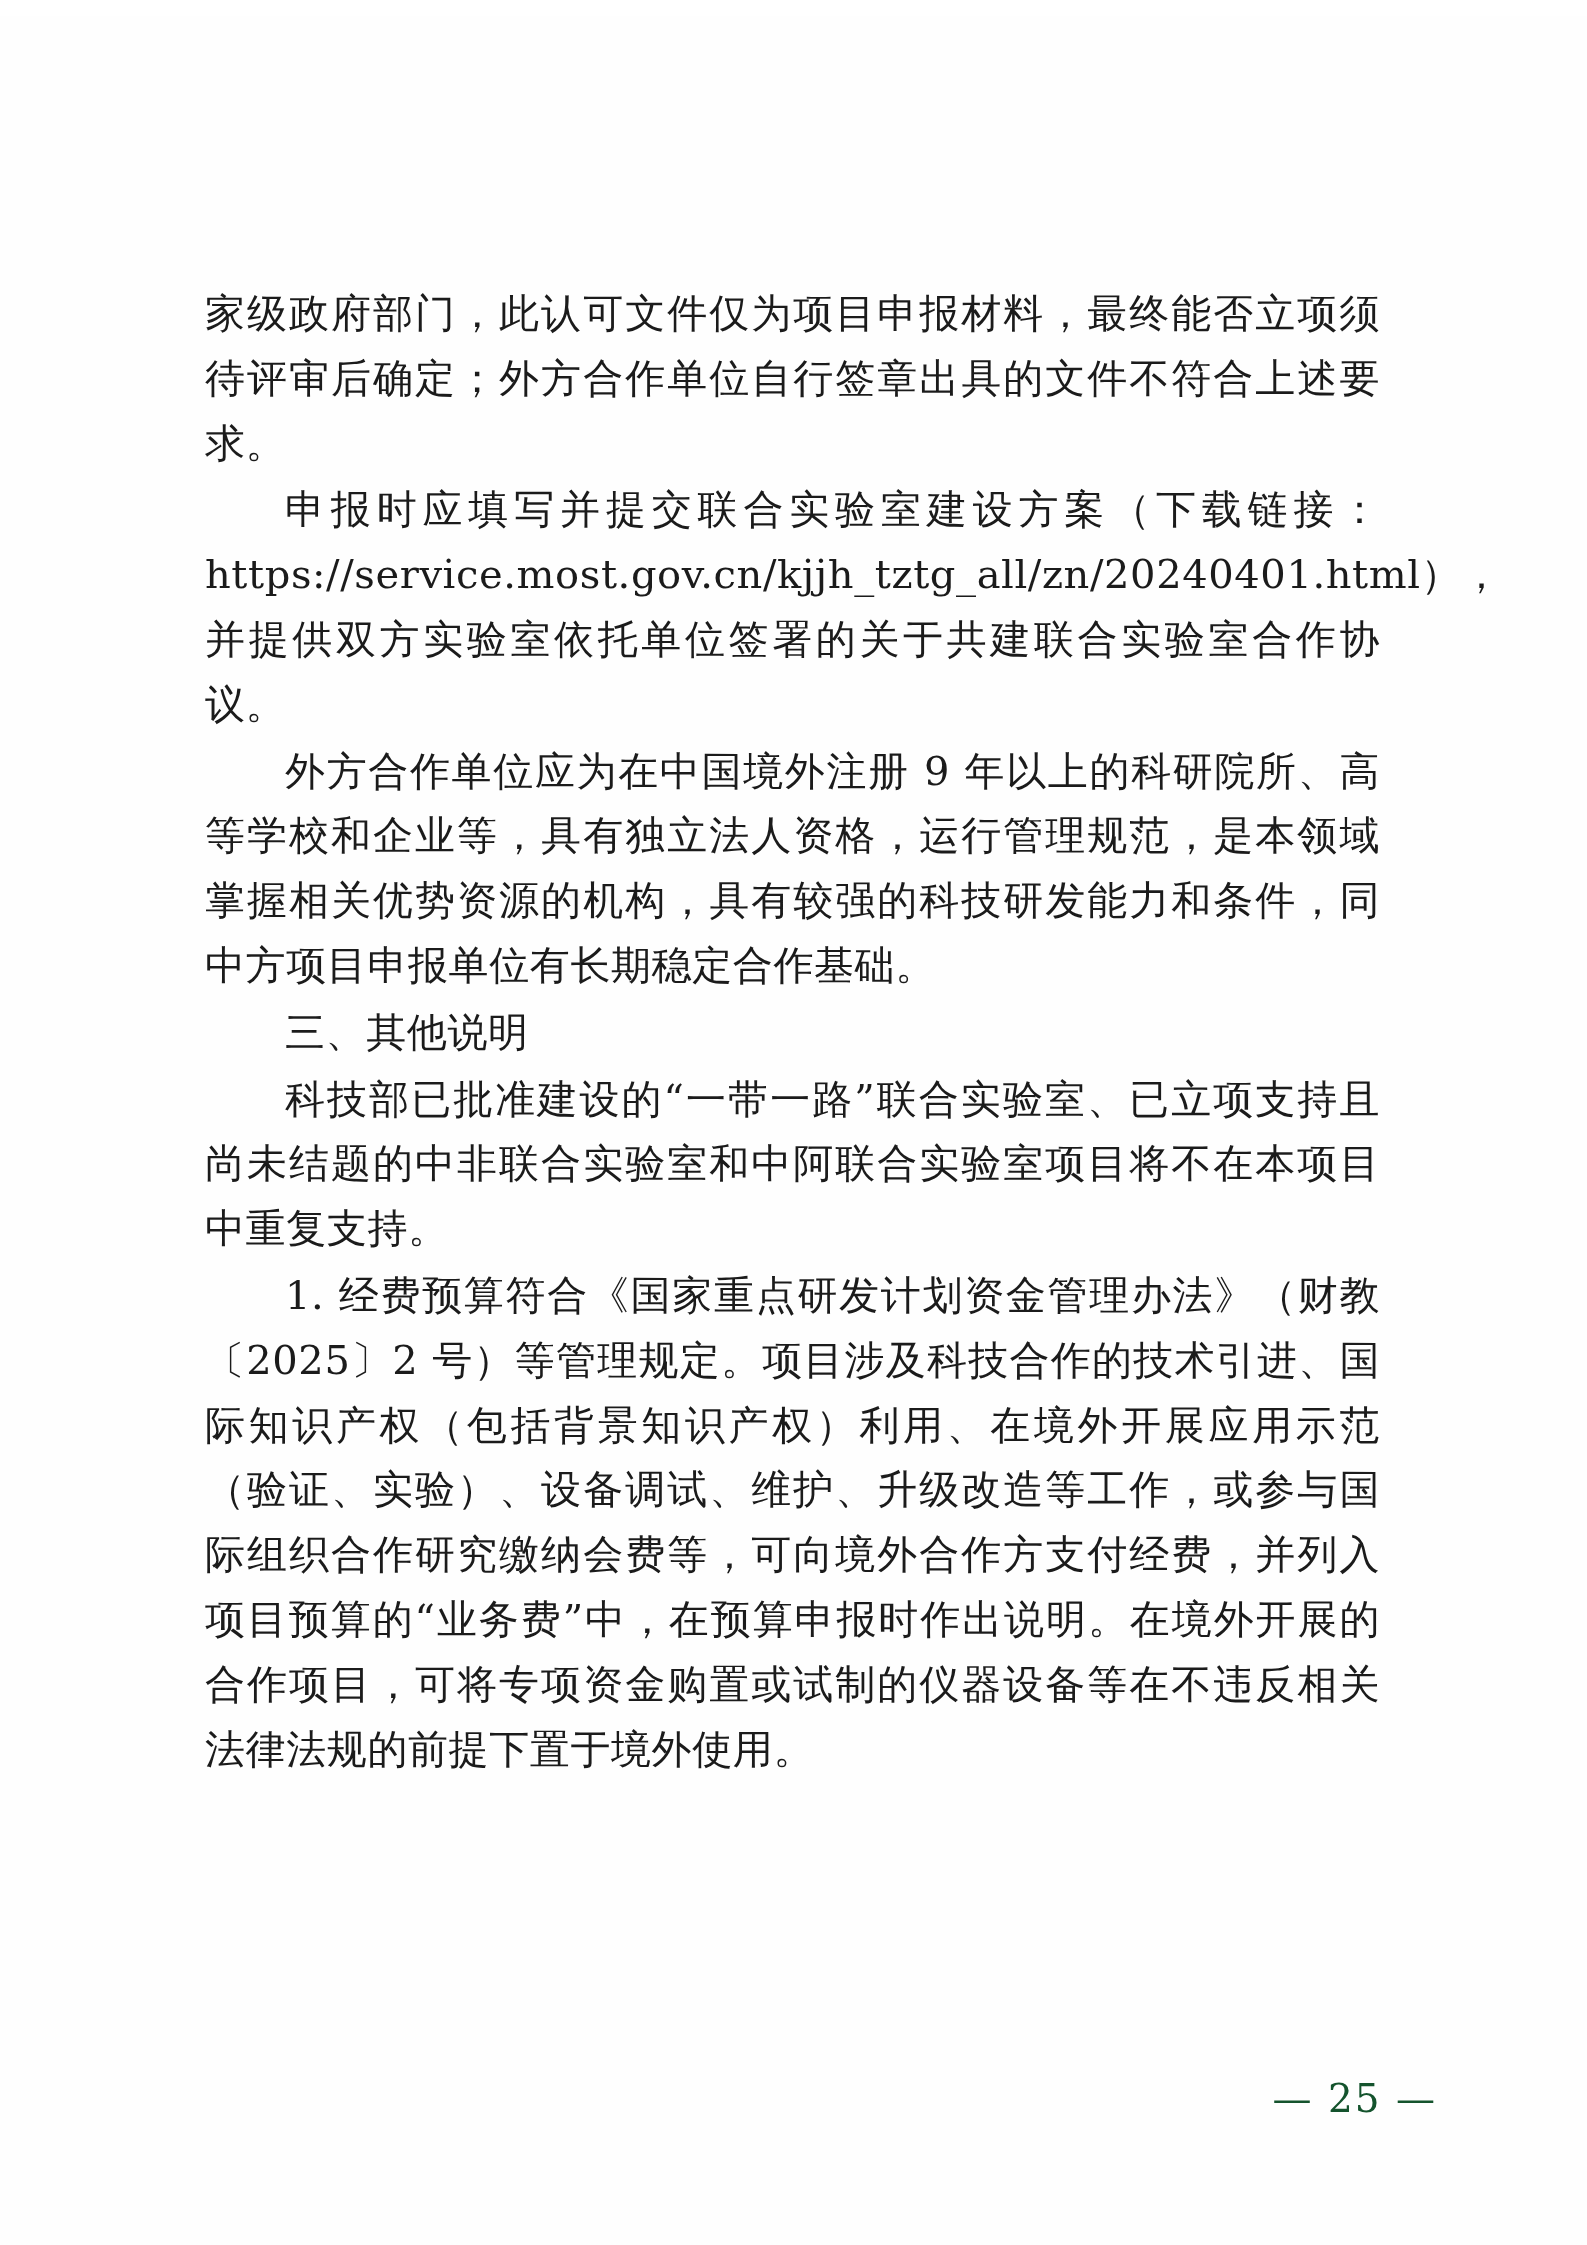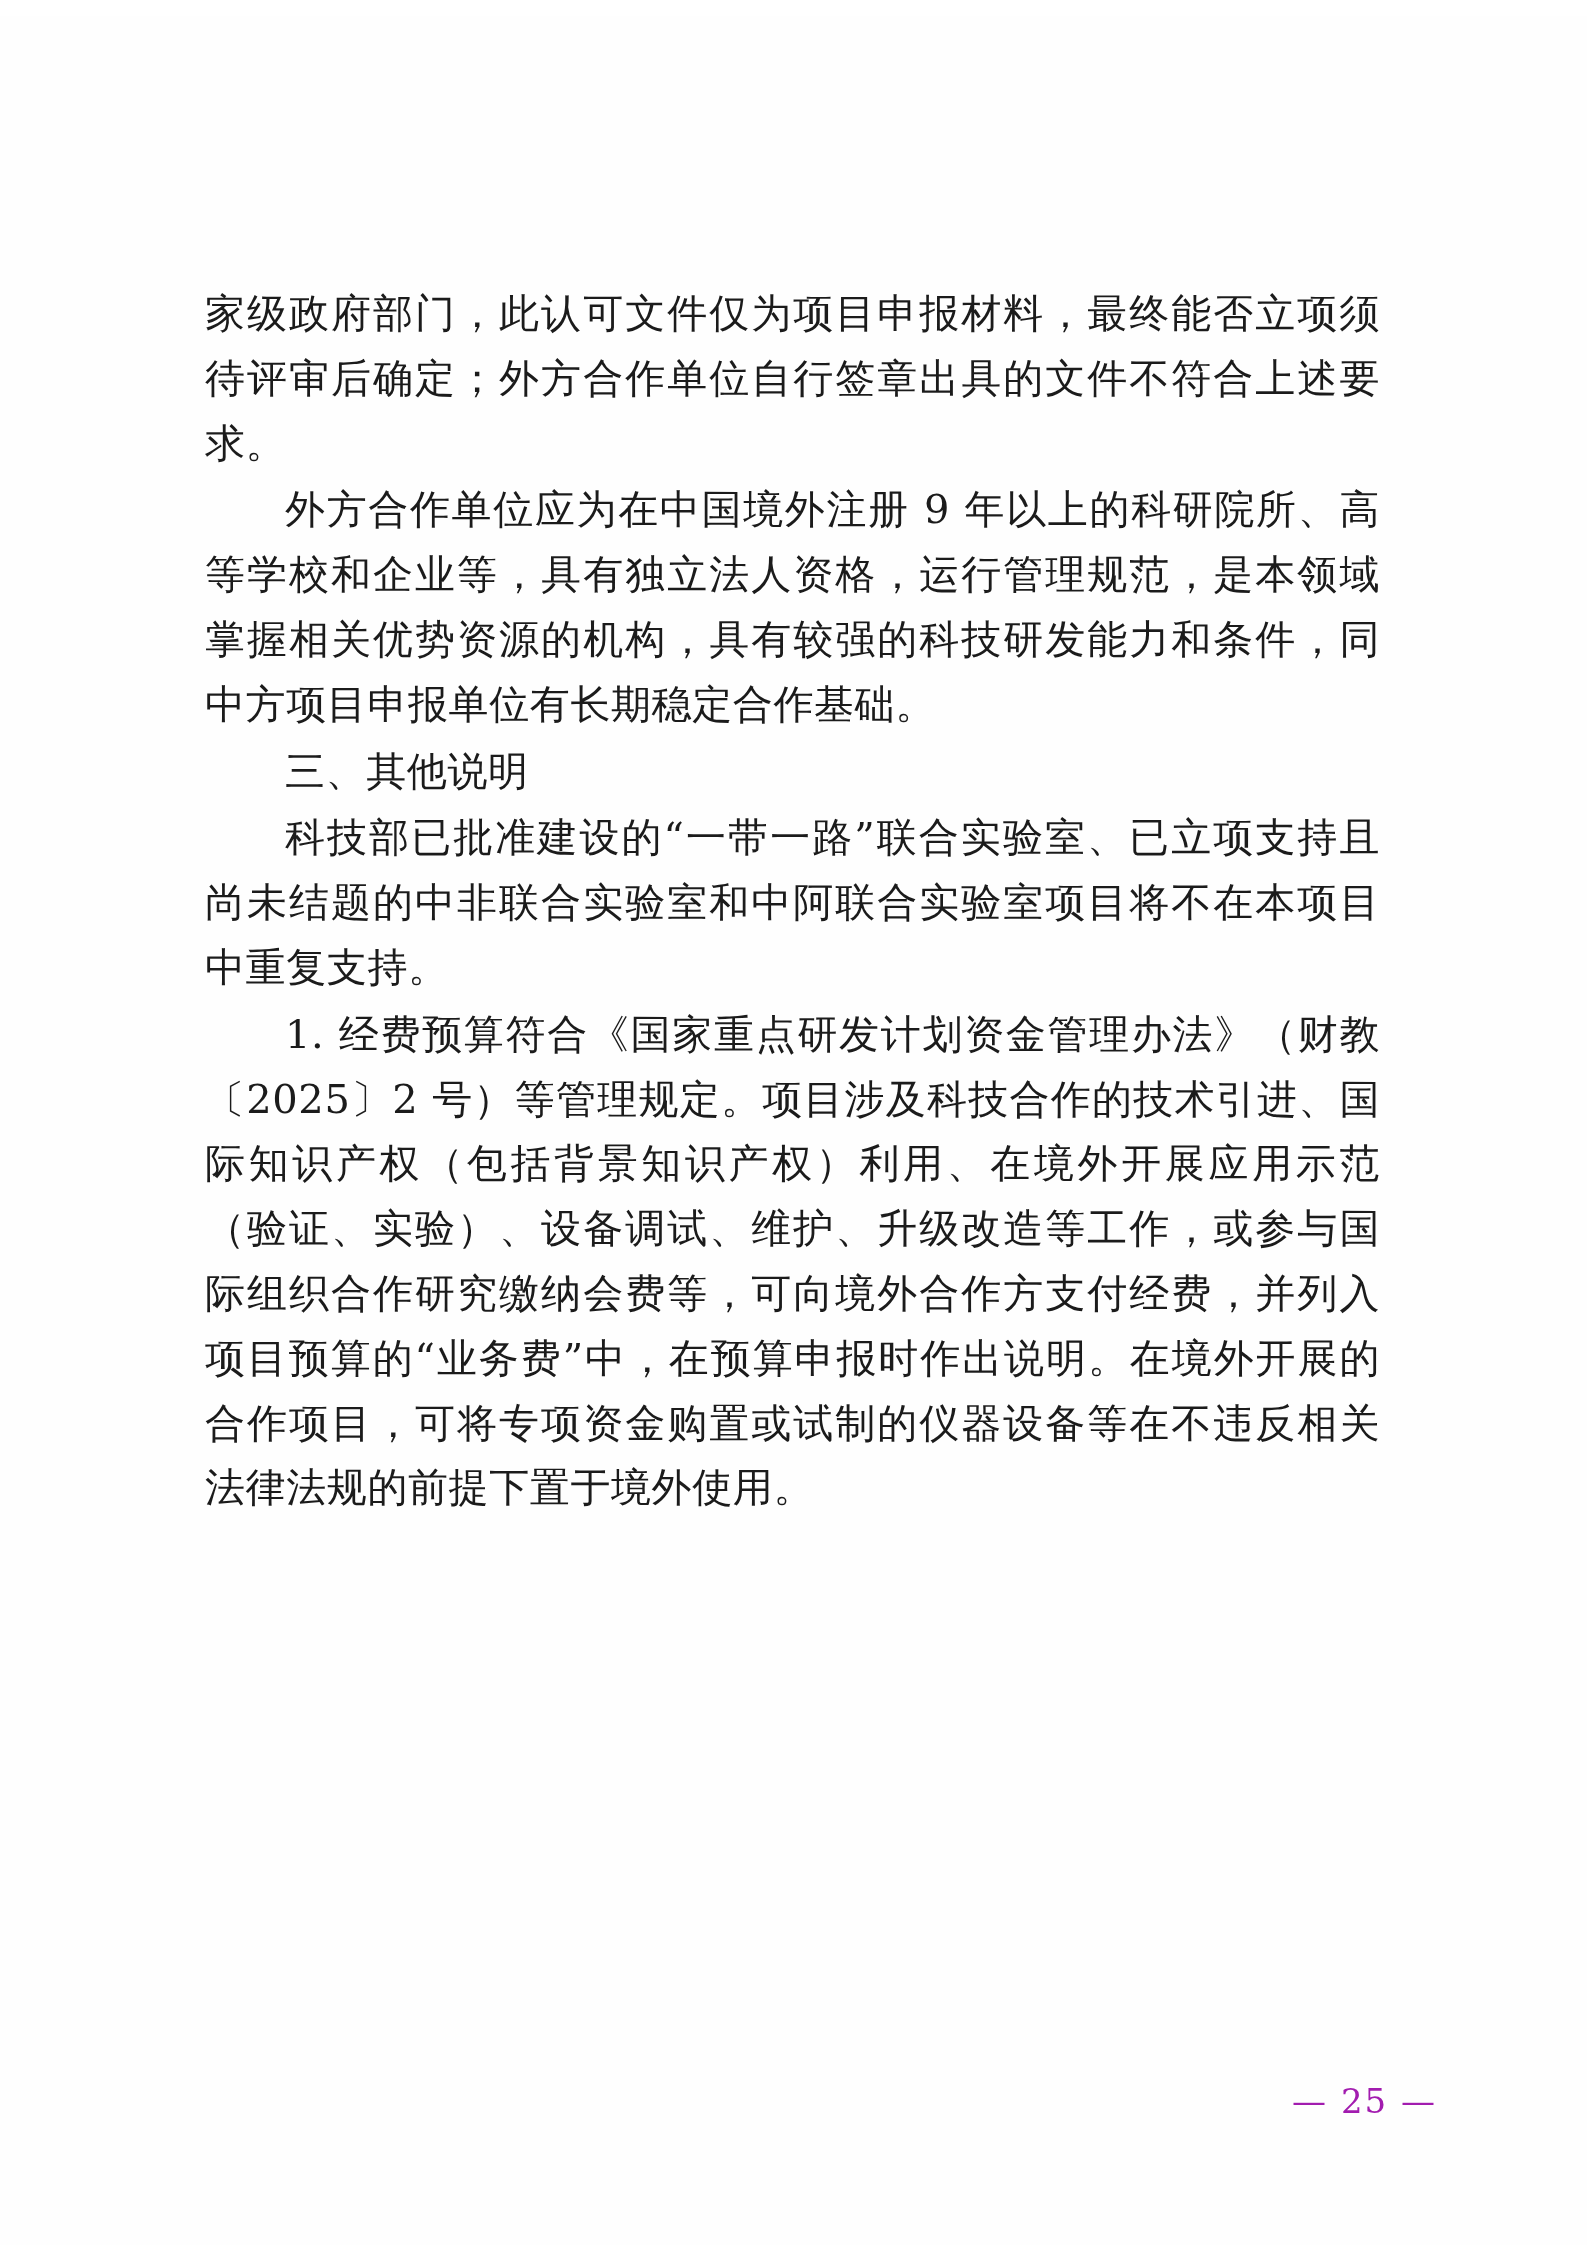--- a/index.html
+++ b/index.html
@@ -38,35 +38,36 @@
   }
   .indent {
     text-indent: 2em;
   }
   .page-number {
     position: absolute;
     left: 0;
     right: 150px;
     bottom: 140px;
     text-align: right;
-    font-size: 34px;
+    font-size: 39px;
     letter-spacing: 2px;
-    color: #a21caf;
+    color: #14532d;
     font-family: "DejaVu Serif", "Liberation Serif", serif;
   }
 </style>
 </head>
 <body>
 
 <div class="page">
 
   <div class="content">
 
     <p class="para">家级政府部门，此认可文件仅为项目申报材料，最终能否立项须待评审后确定；外方合作单位自行签章出具的文件不符合上述要求。</p>
 
+    <p class="para indent">申报时应填写并提交联合实验室建设方案（下载链接：https://service.most.gov.cn/kjjh_tztg_all/zn/20240401.html），并提供双方实验室依托单位签署的关于共建联合实验室合作协议。</p>
 
     <p class="para indent">外方合作单位应为在中国境外注册 9 年以上的科研院所、高等学校和企业等，具有独立法人资格，运行管理规范，是本领域掌握相关优势资源的机构，具有较强的科技研发能力和条件，同中方项目申报单位有长期稳定合作基础。</p>
 
     <p class="para indent">三、其他说明</p>
 
     <p class="para indent">科技部已批准建设的“一带一路”联合实验室、已立项支持且尚未结题的中非联合实验室和中阿联合实验室项目将不在本项目中重复支持。</p>
 
     <p class="para indent">1. 经费预算符合《国家重点研发计划资金管理办法》（财教〔2025〕2 号）等管理规定。项目涉及科技合作的技术引进、国际知识产权（包括背景知识产权）利用、在境外开展应用示范（验证、实验）、设备调试、维护、升级改造等工作，或参与国际组织合作研究缴纳会费等，可向境外合作方支付经费，并列入项目预算的“业务费”中，在预算申报时作出说明。在境外开展的合作项目，可将专项资金购置或试制的仪器设备等在不违反相关法律法规的前提下置于境外使用。</p>
 
   </div>

